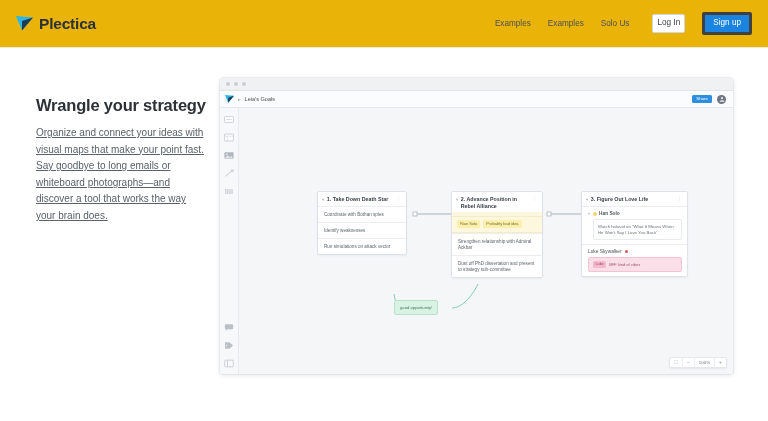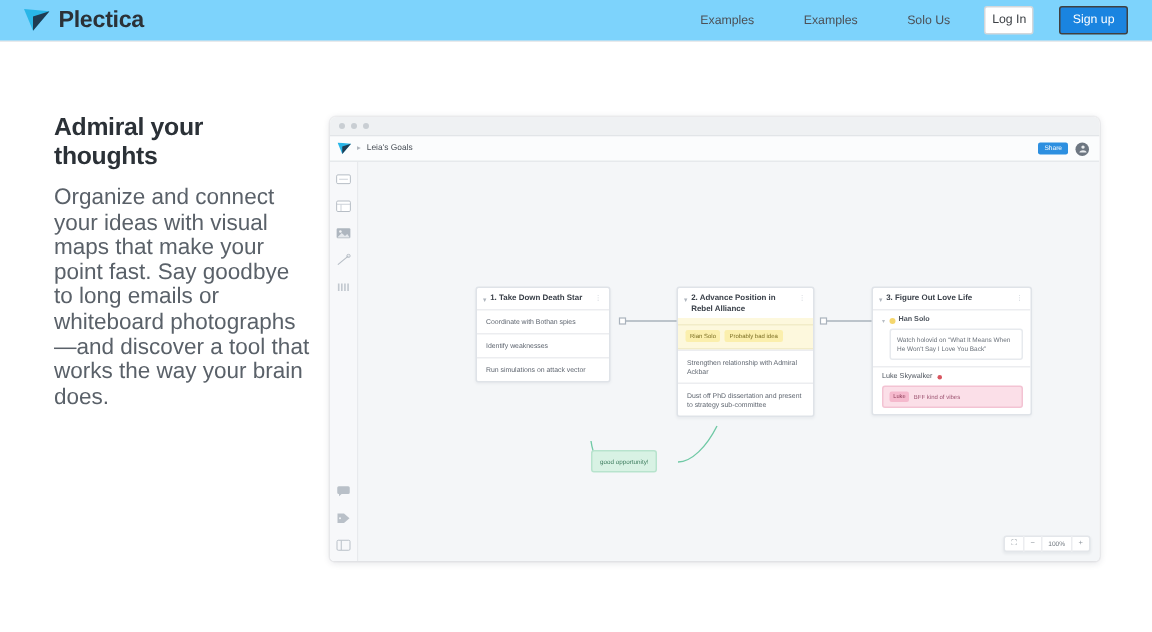--- a/index.html
+++ b/index.html
@@ -6,22 +6,22 @@
   html, body {
     width: 768px; height: 421px;
     background: #ffffff;
     font-family: "Liberation Sans", sans-serif;
     overflow: hidden;
   }
 
   
   .navbar {
     position: relative;
-    height: 28px;
-    background: #7dd3fc;
+    height: 48px;
+    background: #eab308;
     border-bottom: 1px solid #e8eaec;
     display: flex;
     align-items: center;
     padding: 0 16px;
   }
   .brand { display: flex; align-items: center; gap: 6px; }
   .brand-mark { width: 17px; height: 15px; display: block; }
   .brand-name {
     font-size: 15.5px;
     font-weight: 700;
@@ -32,38 +32,37 @@
     margin-left: auto;
     display: flex;
     align-items: center;
     gap: 17px;
   }
   .nav-link {
     font-size: 8.2px;
     color: #4c5056;
     text-decoration: none;
     white-space: nowrap;
-    margin-left: 16px;
   }
   .btn-login {
     font-size: 8.2px;
     color: #3c4045;
     background: #ffffff;
     border: 1px solid #d3d7db;
     border-radius: 2px;
     padding: 4px 4px;
     line-height: 1;
     cursor: pointer;
     margin-left: 6px;
   }
   .btn-signup {
     font-size: 8.2px;
     color: #ffffff;
     background: #1a84e0;
-    border: 1px solid #404040;
+    border: 3px solid #404040;
     border-radius: 2px;
     padding: 4px 8px;
     line-height: 1;
     cursor: pointer;
     text-align: right;
   }
 
   
   .hero {
     position: relative;
@@ -73,23 +72,24 @@
   }
   .hero-copy { width: 172px; flex: none; }
   .hero-title {
     font-size: 16.5px;
     font-weight: 700;
     color: #2b3137;
     letter-spacing: -0.2px;
     margin-bottom: 10px;
   }
   .hero-body {
-    font-size: 15px;
+    font-size: 10px;
     line-height: 16.6px;
     color: #5a6169;
+    text-decoration: underline;
   }
 
   
   .app-window {
     position: absolute;
     left: 220px;
     top: 78px;
     width: 513px;
     height: 296px;
     background: #ffffff;
@@ -319,21 +319,21 @@
     <a class="nav-link" href="#">Examples</a>
     <a class="nav-link" href="#">Examples</a>
     <a class="nav-link" href="#">Solo Us</a>
     <button class="btn-login">Log In</button>
     <button class="btn-signup">Sign up</button>
   </div>
 </div>
 
 <div class="hero">
   <div class="hero-copy">
-    <h1 class="hero-title">Admiral your thoughts</h1>
+    <h1 class="hero-title">Wrangle your strategy</h1>
     <p class="hero-body">Organize and connect your ideas with visual maps that make your point fast. Say goodbye to long emails or whiteboard photographs—and discover a tool that works the way your brain does.</p>
   </div>
 </div>
 
 <div class="app-window">
 
   <div class="win-chrome">
     <span class="dot"></span>
     <span class="dot"></span>
     <span class="dot"></span>

